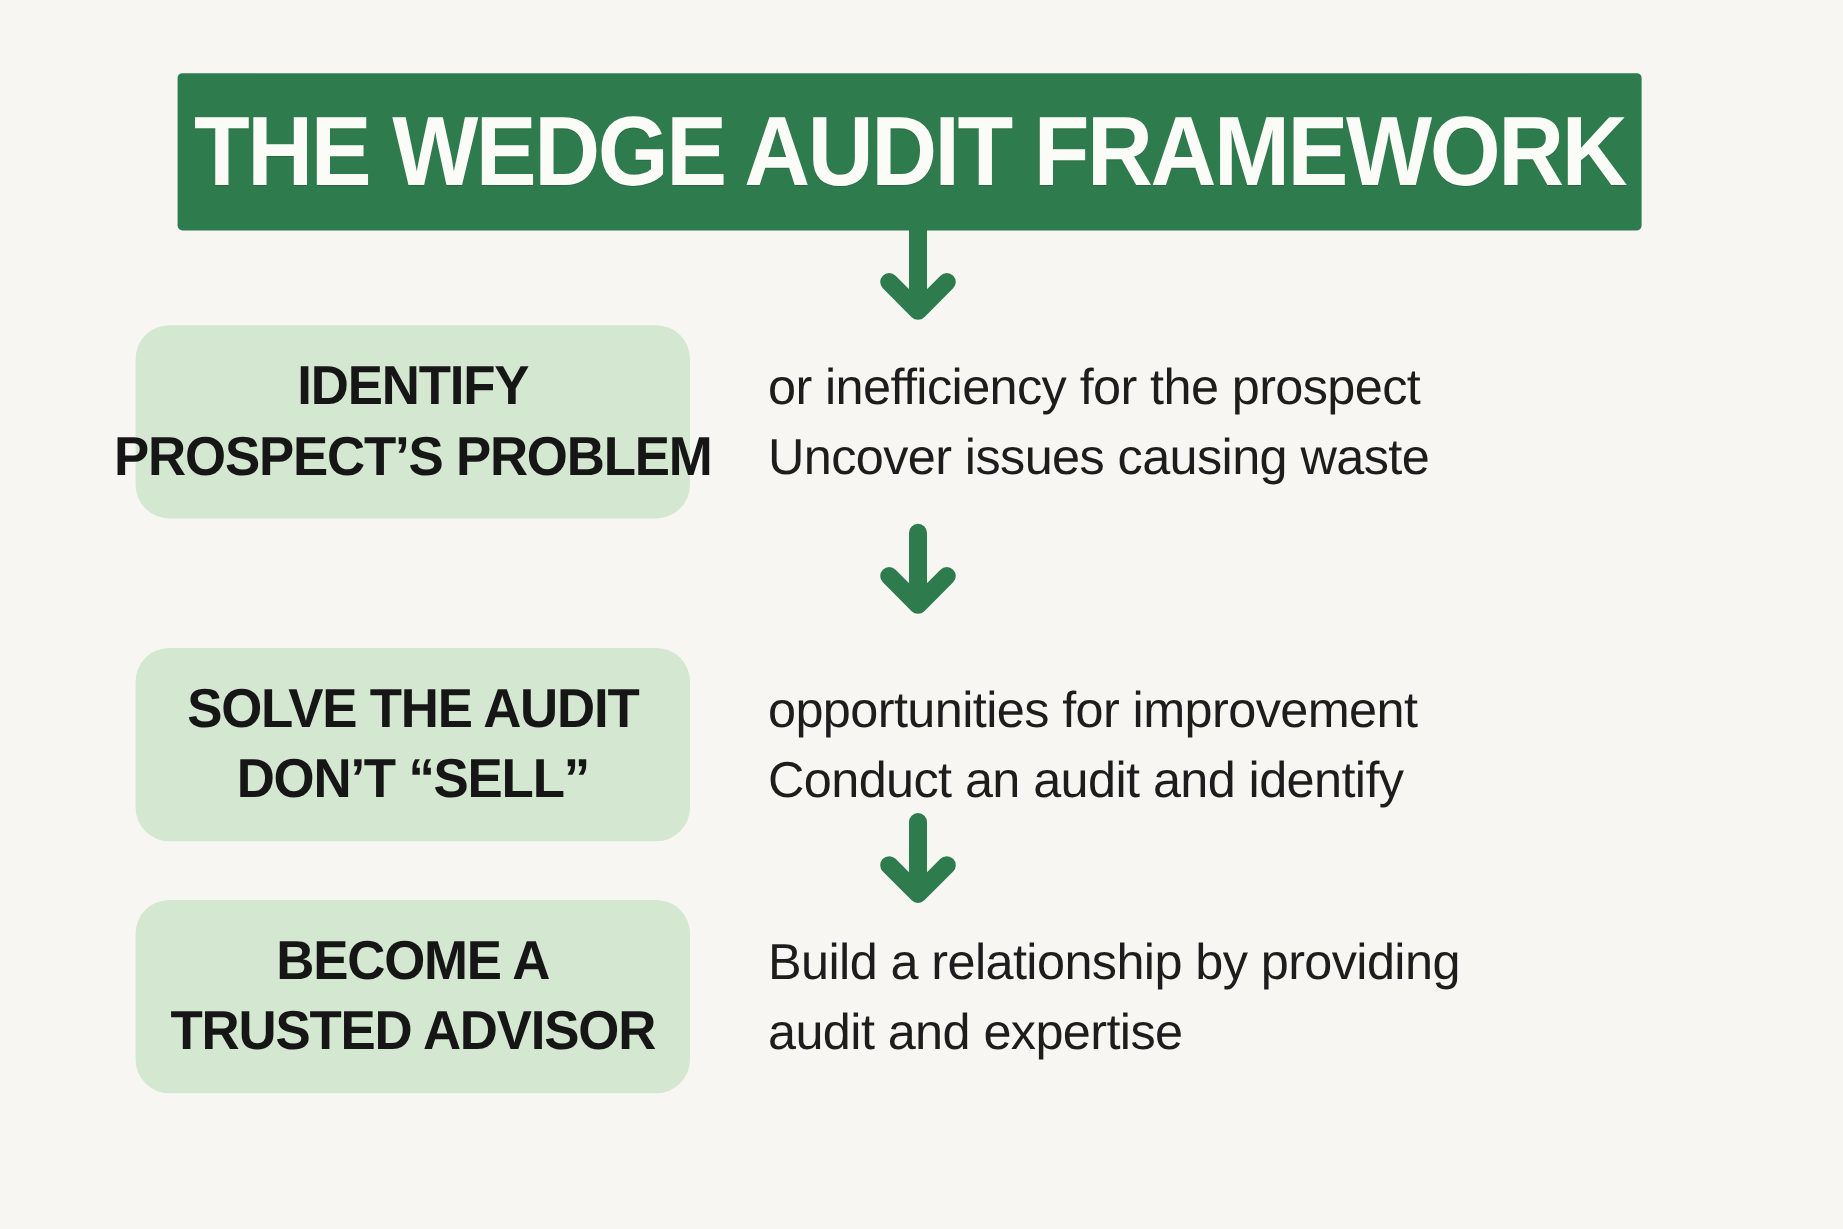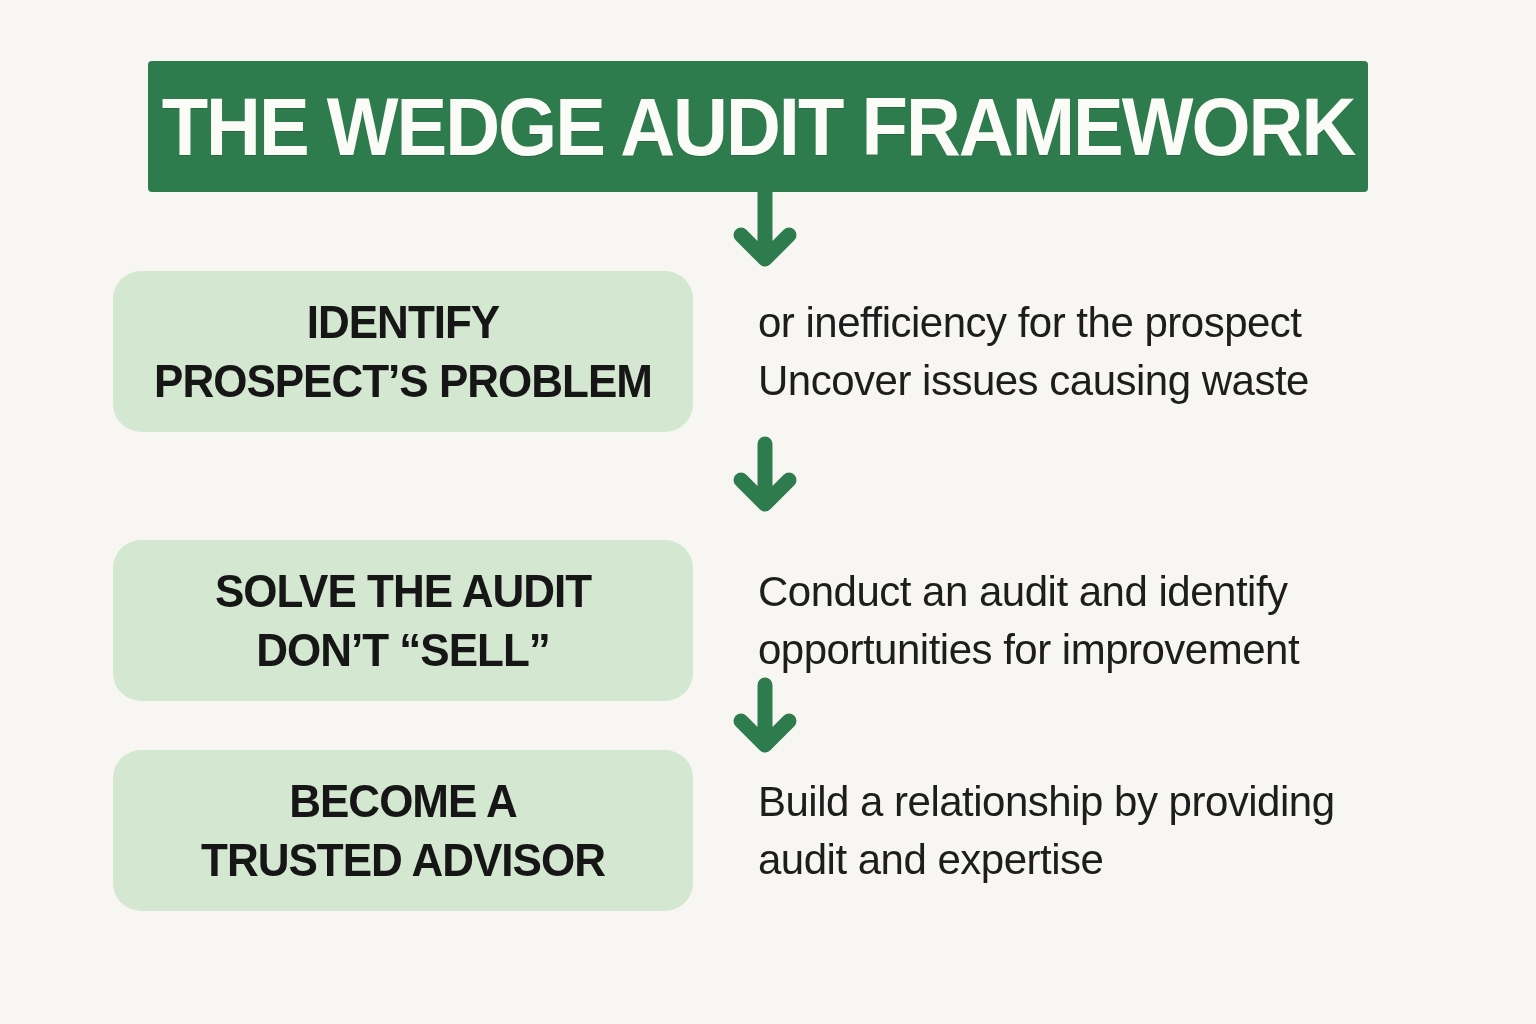--- a/index.html
+++ b/index.html
@@ -55,21 +55,21 @@
     left:0; right:0;
     height:161px;
     display:flex;
     align-items:center;
   }
   .row-1{ top:271px; }
   .row-2{ top:540px; }
   .row-3{ top:750px; }
   .pill{
     margin-left:113px;
-    width:580px;
+    width:462px;
     height:161px;
     background:var(--pill-green);
     border-radius:28px;
     display:flex;
     flex-direction:column;
     align-items:center;
     justify-content:center;
     flex:0 0 auto;
   }
   .pill-line{
@@ -118,22 +118,22 @@
   <svg class="arrow arrow-2" viewBox="0 0 68 88" aria-hidden="true">
     <path d="M34 8 L34 66 M10 44 L34 68 L58 44" fill="none" stroke="var(--arrow-green)" stroke-width="15" stroke-linecap="round" stroke-linejoin="round"></path>
   </svg>
 
   <div class="row row-2">
     <div class="pill">
       <div class="pill-line">SOLVE THE AUDIT</div>
       <div class="pill-line">DON’T “SELL”</div>
     </div>
     <div class="desc">
+      <div class="desc-line">opportunities for improvement</div>
       <div class="desc-line">Conduct an audit and identify</div>
-      <div class="desc-line">opportunities for improvement</div>
     </div>
   </div>
 
   <svg class="arrow arrow-3" viewBox="0 0 68 88" aria-hidden="true">
     <path d="M34 8 L34 66 M10 44 L34 68 L58 44" fill="none" stroke="var(--arrow-green)" stroke-width="15" stroke-linecap="round" stroke-linejoin="round"></path>
   </svg>
 
   <div class="row row-3">
     <div class="pill">
       <div class="pill-line">BECOME A</div>

